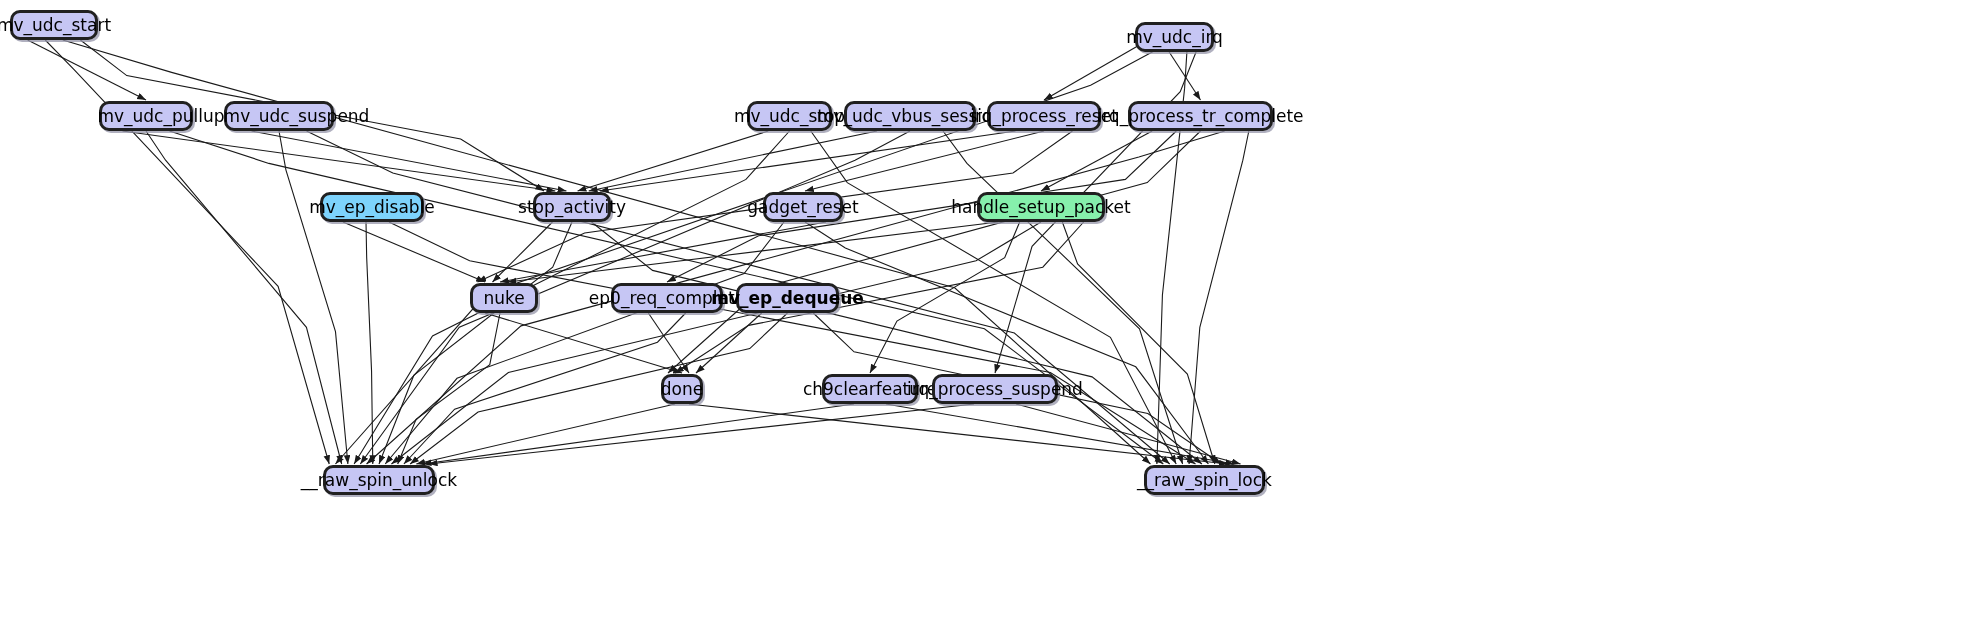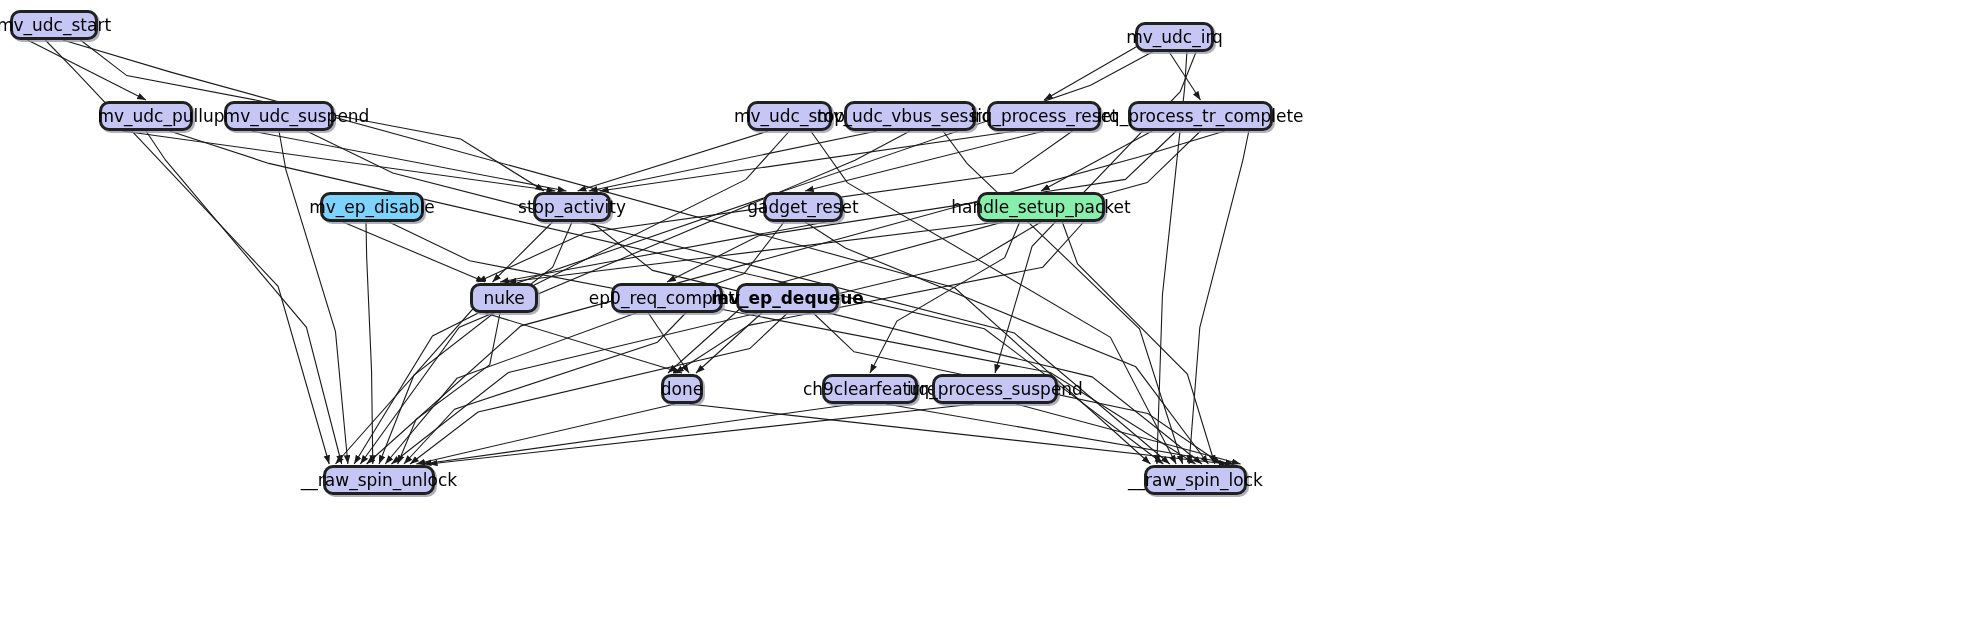--- a/index.html
+++ b/index.html
@@ -104,15 +104,15 @@
       <div class="node" style="left: 533px; top: 192px; width: 78px; background: rgb(198, 198, 244); border-color: rgb(32, 32, 32);">stop_activity</div>
       <div class="node" style="left: 763px; top: 192px; width: 80px; background: rgb(198, 198, 244); border-color: rgb(32, 32, 32);">gadget_reset</div>
       <div class="node" style="left: 977px; top: 192px; width: 128px; background: #86efac; border-color: rgb(32, 32, 32);">handle_setup_packet</div>
       <div class="node" style="left: 470px; top: 283px; width: 68px; background: rgb(198, 198, 244); border-color: rgb(32, 32, 32);">nuke</div>
       <div class="node" style="left: 611px; top: 283px; width: 112px; background: rgb(198, 198, 244); border-color: rgb(32, 32, 32);">ep0_req_complete</div>
       <div class="node" style="left: 736px; top: 283px; width: 103px; background: rgb(198, 198, 244); border-color: rgb(32, 32, 32); font-weight: bold;">mv_ep_dequeue</div>
       <div class="node" style="left: 661px; top: 374px; width: 42px; background: rgb(198, 198, 244); border-color: rgb(32, 32, 32);">done</div>
       <div class="node" style="left: 822px; top: 374px; width: 96px; background: rgb(198, 198, 244); border-color: rgb(32, 32, 32);">ch9clearfeature</div>
       <div class="node" style="left: 932px; top: 374px; width: 126px; background: rgb(198, 198, 244); border-color: rgb(32, 32, 32);">irq_process_suspend</div>
       <div class="node" style="left: 323px; top: 465px; width: 112px; background: rgb(198, 198, 244); border-color: rgb(32, 32, 32);">__raw_spin_unlock</div>
-      <div class="node" style="left: 1144px; top: 465px; width: 103px; background: rgb(198, 198, 244); border-color: rgb(32, 32, 32);">__raw_spin_lock</div>
+      <div class="node" style="left: 1144px; top: 465px; width: 121px; background: rgb(198, 198, 244); border-color: rgb(32, 32, 32);">__raw_spin_lock</div>
     </div>
 </div>
 
 </body></html>

